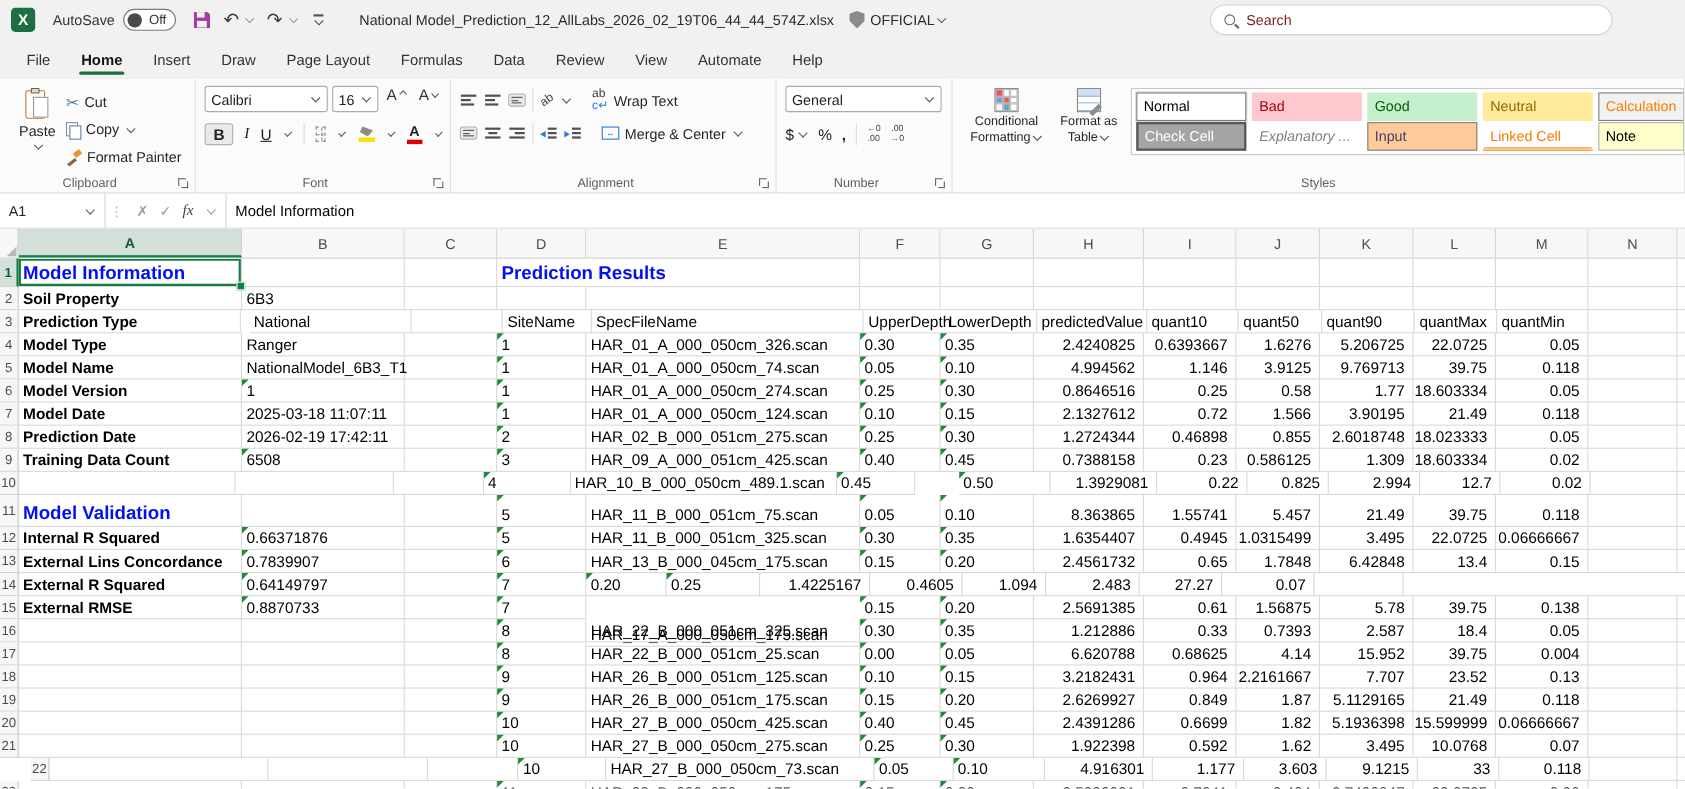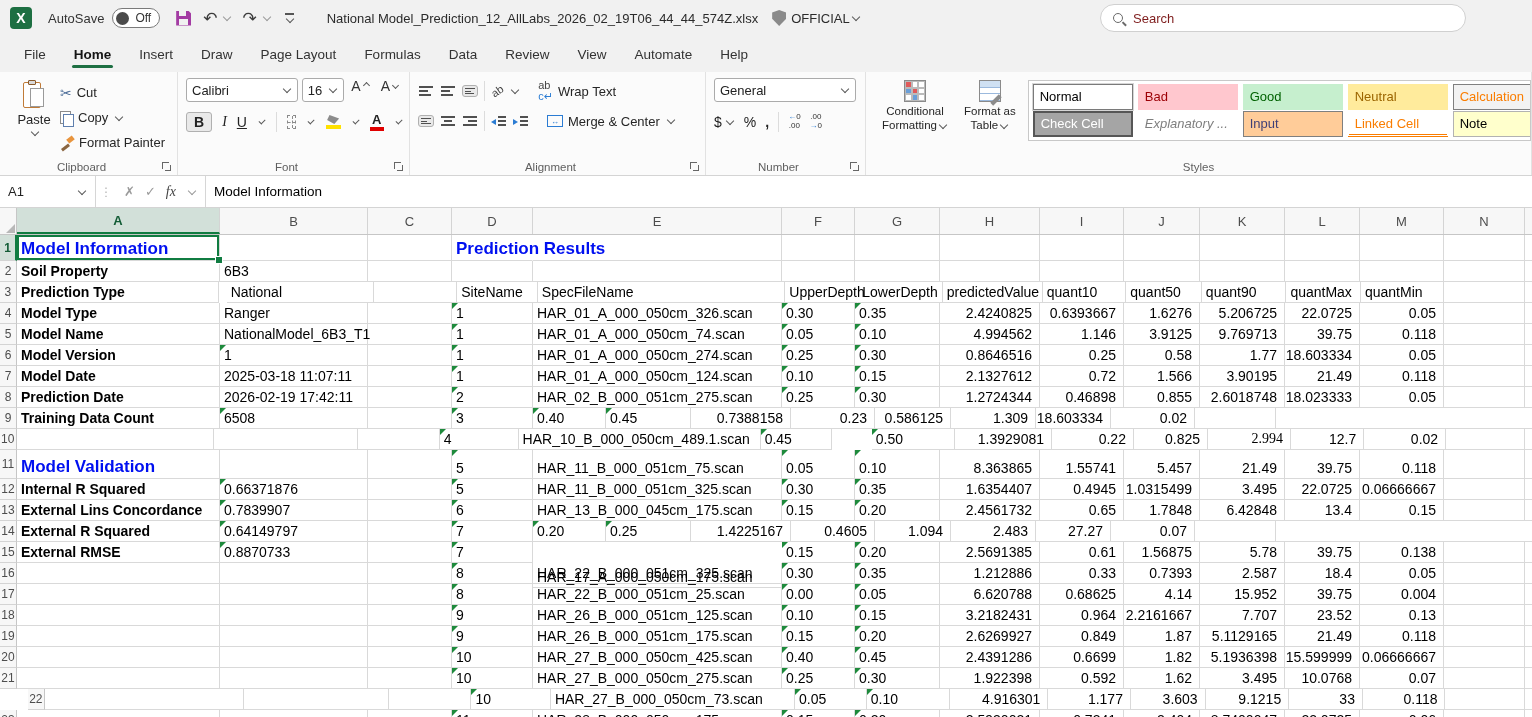--- a/index.html
+++ b/index.html
@@ -756,20 +756,23 @@
         </div>
         <div class="cell" style="width: 148px;">
           <span class="tri"></span>
           <span class="t">6508</span>
         </div>
         <div class="cell" style="width: 84px;"></div>
         <div class="cell" style="width: 81px;">
           <span class="tri"></span>
           <span class="t">3</span>
         </div>
+        <div class="cell" style="width: 249px;">
+          <span class="t">HAR_09_A_000_051cm_425.scan</span>
+        </div>
         <div class="cell" style="width: 73px;">
           <span class="tri"></span>
           <span class="t">0.40</span>
         </div>
         <div class="cell" style="width: 85px;">
           <span class="tri"></span>
           <span class="t">0.45</span>
         </div>
         <div class="cell c-num" style="width: 100px;">
           <span class="t">0.7388158</span>
@@ -814,21 +817,21 @@
         </div>
         <div class="cell c-num" style="width: 100px;">
           <span class="t">1.3929081</span>
         </div>
         <div class="cell c-num" style="width: 84px;">
           <span class="t">0.22</span>
         </div>
         <div class="cell c-num" style="width: 76px;">
           <span class="t">0.825</span>
         </div>
-        <div class="cell c-num" style="width: 85px; font-family: Liberation Serif, serif;">
+        <div class="cell c-num" style="width: 85px;">
           <span class="t">2.994</span>
         </div>
         <div class="cell c-num" style="width: 75px;">
           <span class="t">12.7</span>
         </div>
         <div class="cell c-num" style="width: 84px;">
           <span class="t">0.02</span>
         </div>
         <div class="cell" style="width: 81px;"></div>
         <div class="cell fill"></div>

